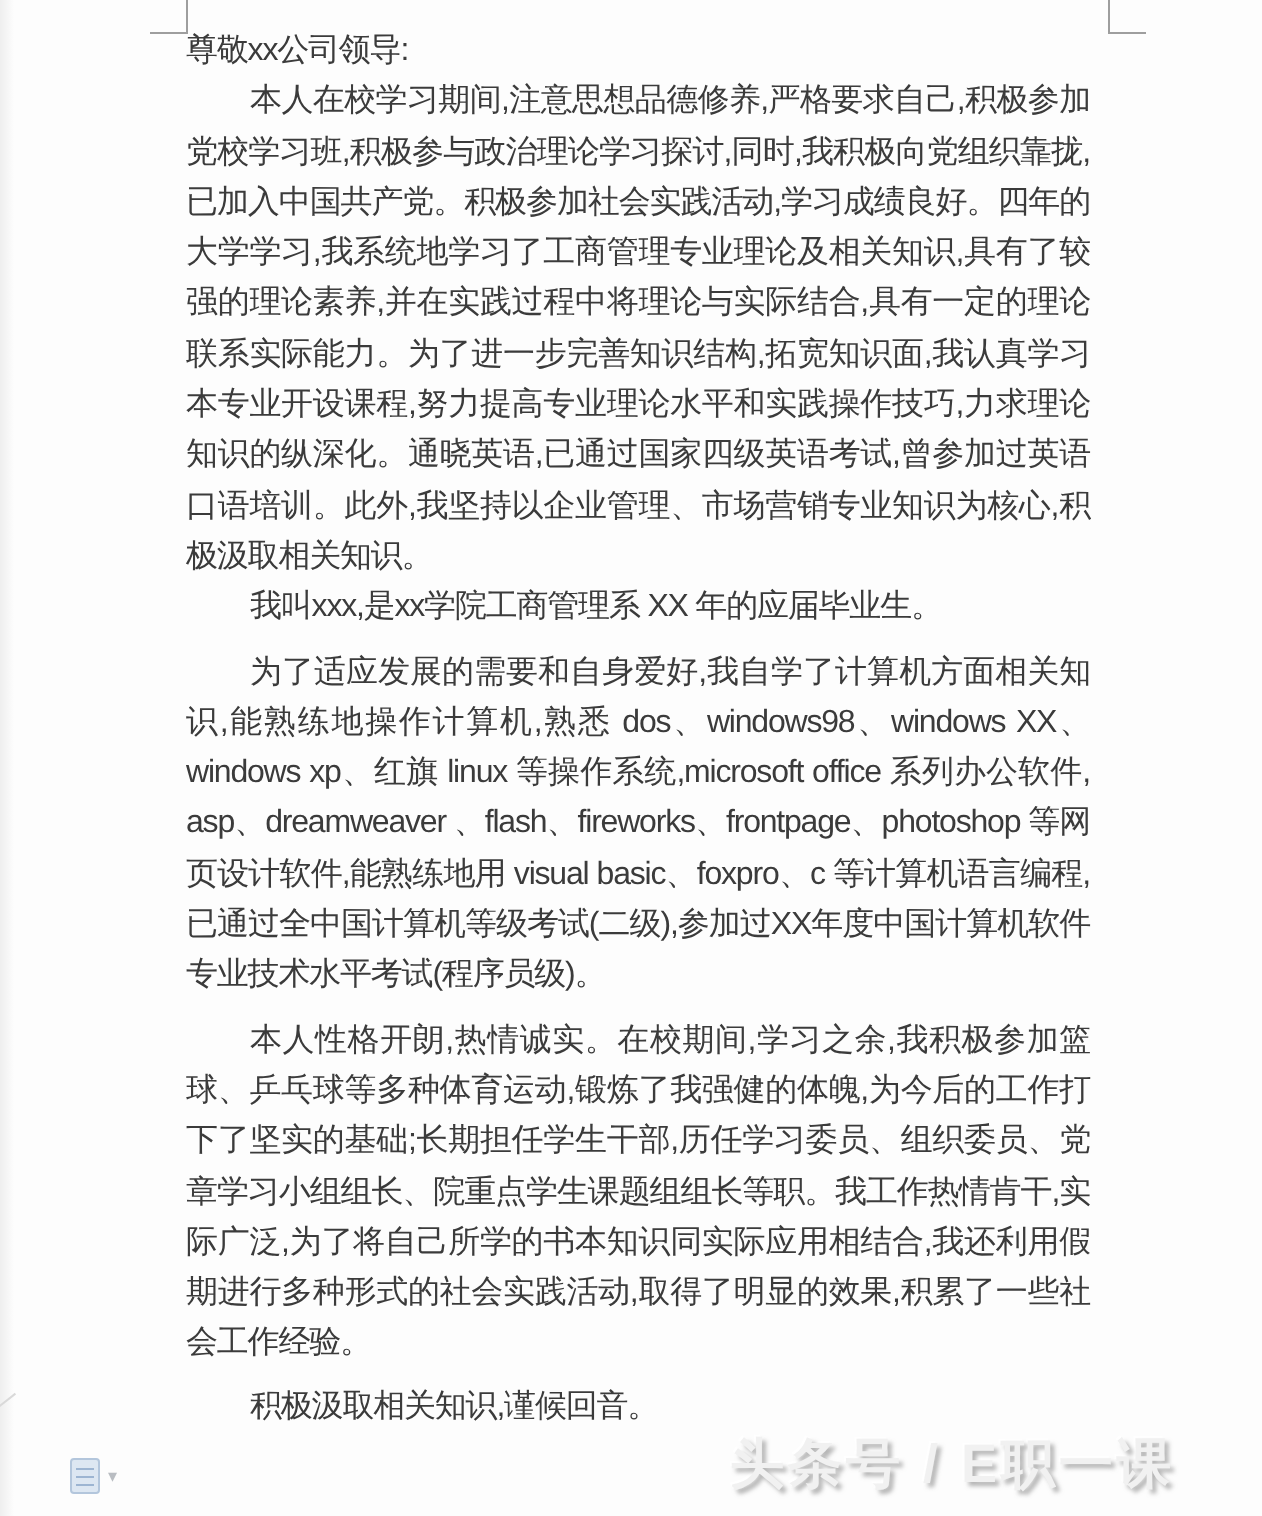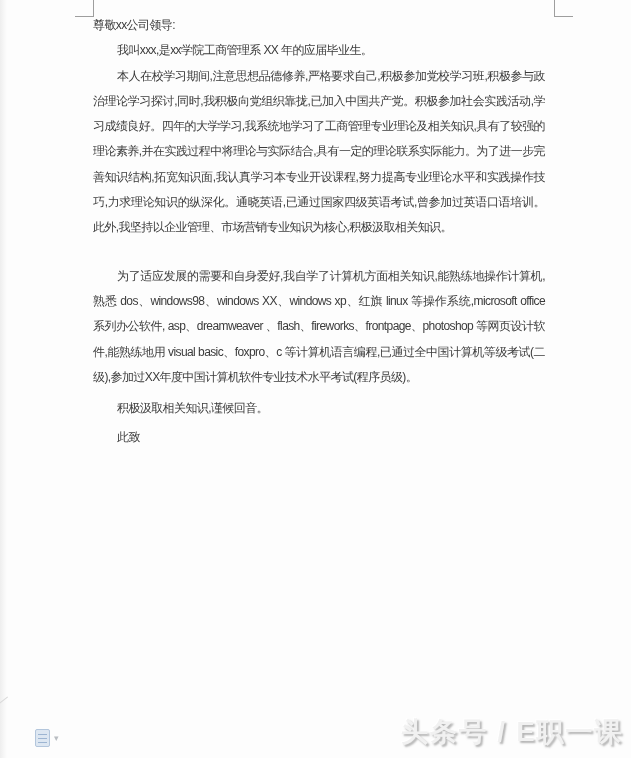--- a/index.html
+++ b/index.html
@@ -16,28 +16,28 @@
     background:linear-gradient(to right, rgba(0,0,0,0.06), rgba(0,0,0,0));
   }
   
   .crop-mark { position:absolute; top:0; width:18px; height:16px; }
   .crop-mark.left  { left:75px;  border-right:1px solid #9e9e9e; border-bottom:1px solid #9e9e9e; }
   .crop-mark.right { left:554px; border-left:1px solid #9e9e9e;  border-bottom:1px solid #9e9e9e; }
 
   .text-area {
     position:absolute; left:93px; top:13px; width:452px;
     color:#3b3b3b;
-    font-size:12px;
+    font-size:16px;
     line-height:25.3px;
     letter-spacing:-0.6px;
     text-align:justify;
   }
   .text-area p { margin:0; }
   .text-area p.indent { text-indent:2em; }
-  .text-area p.spaced { margin-top:23px; }
+  .text-area p.spaced { margin-top:7px; }
   .text-area p.spaced-sm { margin-top:6px; }
   .text-area p.closing { margin-top:4px; }
 
   
   .paste-widget {
     position:absolute; left:35px; top:729px;
     display:flex; align-items:center; gap:4px; cursor:pointer;
   }
   .paste-icon {
     width:13px; height:16px;
@@ -51,21 +51,21 @@
     background:repeating-linear-gradient(
       to bottom,
       #9db5d2 0px, #9db5d2 1px,
       transparent 1px, transparent 4px
     );
   }
   .caret { color:#b9bdc2; font-size:9px; line-height:1; }
 
   
   .watermark {
-    position:absolute; left:401px; top:714px;
+    position:absolute; left:365px; top:714px;
     font-size:27px; font-weight:bold; font-style:normal;
     letter-spacing:2px; white-space:nowrap;
     color:#f1f1f1;
     text-shadow: 2px 2px 2px rgba(120,120,120,0.55), -1px -1px 0 rgba(255,255,255,0.9);
   }
 
   
   .stray-mark {
     position:absolute; left:-3px; top:700px; width:12px; height:1px;
     background:#d9d9d9; transform:rotate(-38deg);
@@ -77,31 +77,31 @@
 <div class="page">
 
   <div class="page-edge"></div>
 
   <div class="crop-mark left"></div>
   <div class="crop-mark right"></div>
 
   <div class="text-area">
     <p class="salutation">尊敬xx公司领导:</p>
 
+    <p class="indent">本人在校学习期间,注意思想品德修养,严格要求自己,积极参加党校学习班,积极参与政治理论学习探讨,同时,我积极向党组织靠拢,已加入中国共产党。积极参加社会实践活动,学习成绩良好。四年的大学学习,我系统地学习了工商管理专业理论及相关知识,具有了较强的理论素养,并在实践过程中将理论与实际结合,具有一定的理论联系实际能力。为了进一步完善知识结构,拓宽知识面,我认真学习本专业开设课程,努力提高专业理论水平和实践操作技巧,力求理论知识的纵深化。通晓英语,已通过国家四级英语考试,曾参加过英语口语培训。此外,我坚持以企业管理、市场营销专业知识为核心,积极汲取相关知识。</p>
+
     <p class="indent">我叫xxx,是xx学院工商管理系 XX 年的应届毕业生。</p>
-
-    <p class="indent">本人在校学习期间,注意思想品德修养,严格要求自己,积极参加党校学习班,积极参与政治理论学习探讨,同时,我积极向党组织靠拢,已加入中国共产党。积极参加社会实践活动,学习成绩良好。四年的大学学习,我系统地学习了工商管理专业理论及相关知识,具有了较强的理论素养,并在实践过程中将理论与实际结合,具有一定的理论联系实际能力。为了进一步完善知识结构,拓宽知识面,我认真学习本专业开设课程,努力提高专业理论水平和实践操作技巧,力求理论知识的纵深化。通晓英语,已通过国家四级英语考试,曾参加过英语口语培训。此外,我坚持以企业管理、市场营销专业知识为核心,积极汲取相关知识。</p>
 
     <p class="indent spaced">为了适应发展的需要和自身爱好,我自学了计算机方面相关知识,能熟练地操作计算机,熟悉 dos、windows98、windows XX、windows xp、红旗 linux 等操作系统,microsoft office 系列办公软件, asp、dreamweaver 、flash、fireworks、frontpage、photoshop 等网页设计软件,能熟练地用 visual basic、foxpro、c 等计算机语言编程,已通过全中国计算机等级考试(二级),参加过XX年度中国计算机软件专业技术水平考试(程序员级)。</p>
 
+    <p class="indent spaced">本人性格开朗,热情诚实。在校期间,学习之余,我积极参加篮球、乒乓球等多种体育运动,锻炼了我强健的体魄,为今后的工作打下了坚实的基础;长期担任学生干部,历任学习委员、组织委员、党章学习小组组长、院重点学生课题组组长等职。我工作热情肯干,实际广泛,为了将自己所学的书本知识同实际应用相结合,我还利用假期进行多种形式的社会实践活动,取得了明显的效果,积累了一些社会工作经验。</p>
 
 
     <p class="indent spaced-sm">积极汲取相关知识,谨候回音。</p>
 
-    <p class="indent closing">此致</p>
 
   </div>
 
   <div class="paste-widget">
     <div class="paste-icon">
       <div class="lines"></div>
     </div>
     <span class="caret">▾</span>
   </div>
 

